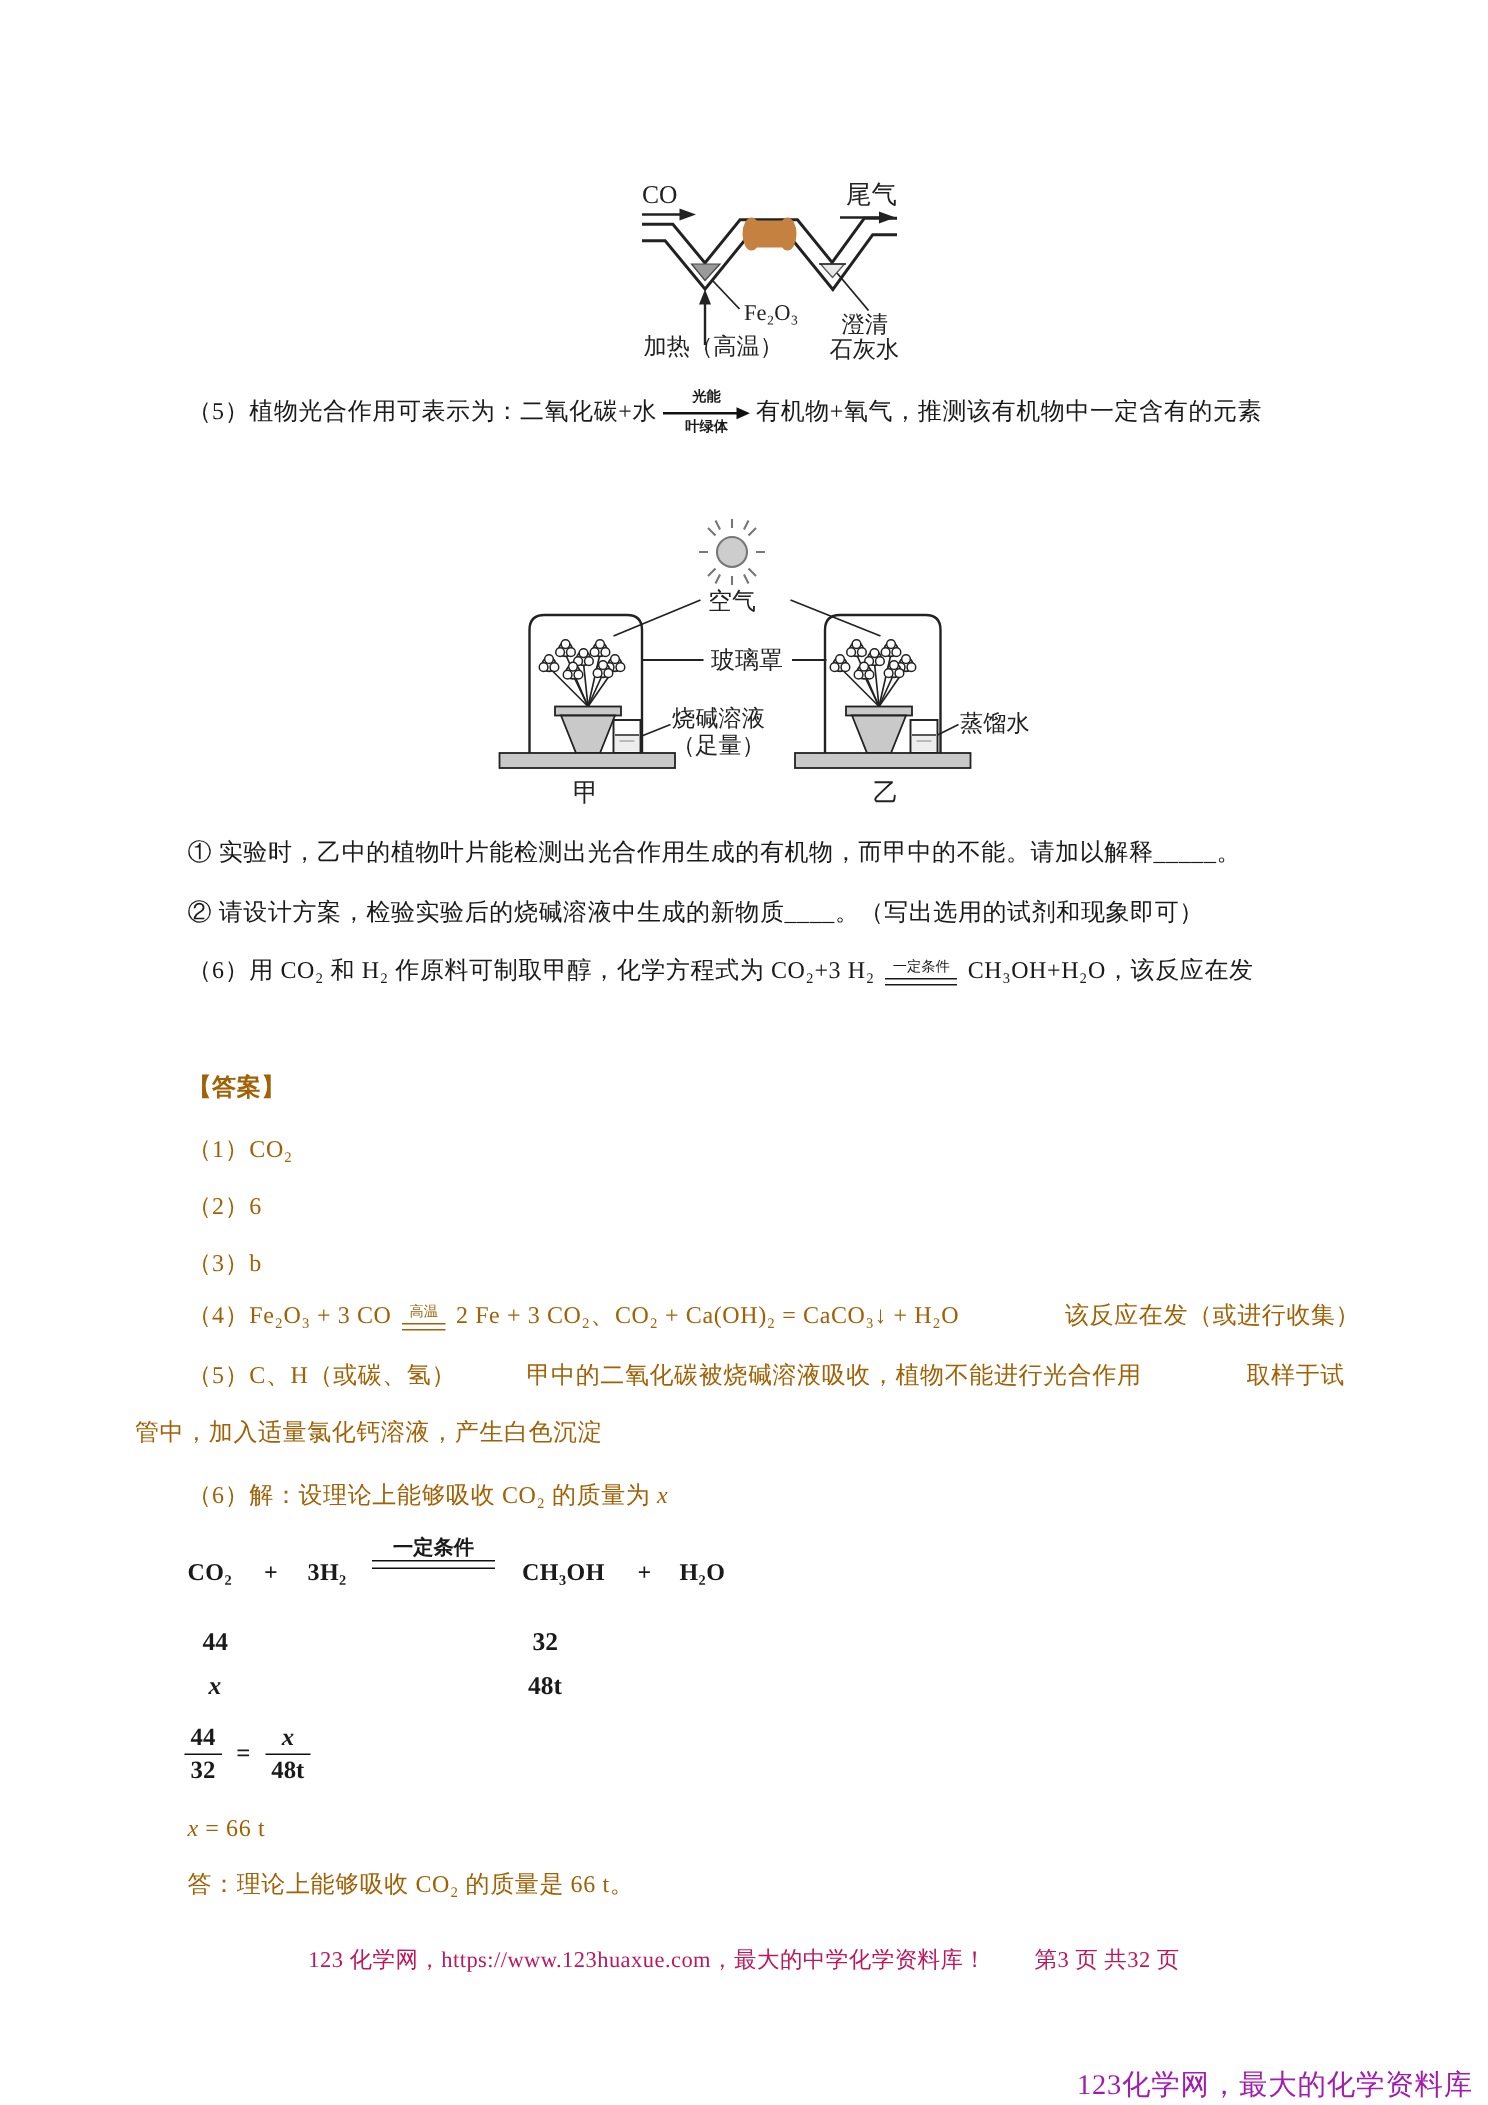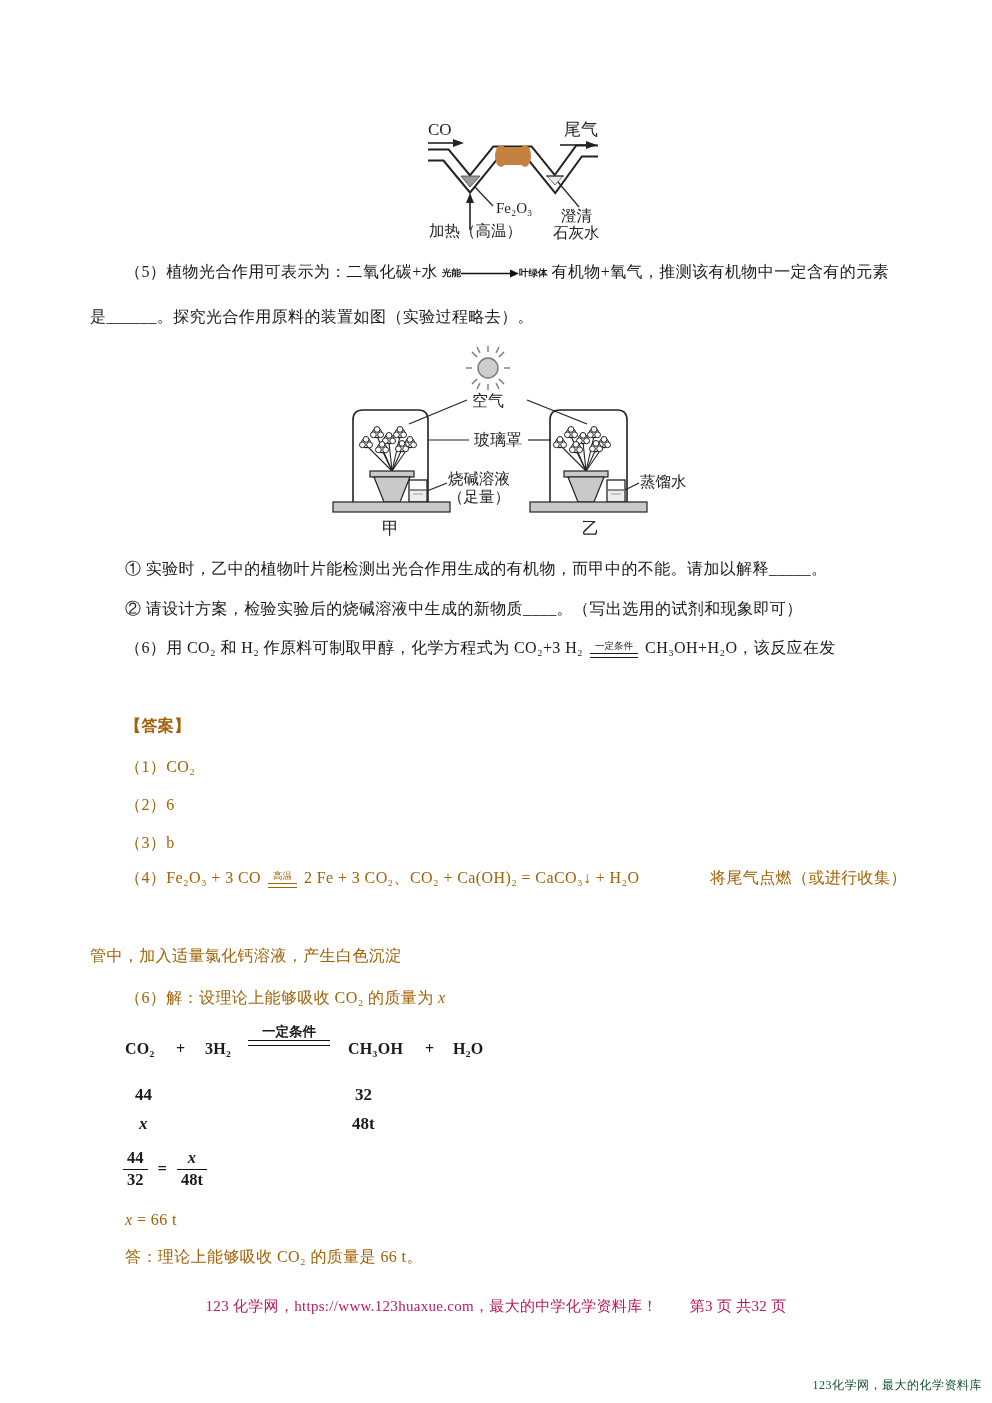--- a/index.html
+++ b/index.html
@@ -6,35 +6,35 @@
   #page{position:relative;width:992px;height:1403px;background:#ffffff;overflow:hidden;
         font-family:"Liberation Serif","DejaVu Serif",serif;color:#1a1a1a;}
   .abs{position:absolute;white-space:nowrap;}
   .t{font-size:16px;letter-spacing:0.4px;line-height:1.45;}
   .red{color:#a16207;}
   
   .cond-stack{display:inline-flex;flex-direction:column;align-items:center;vertical-align:middle;margin:0 7px;}
   .cond-stack .c{font-size:9.5px;line-height:1.25;letter-spacing:0;padding:0 5px;}
   .cond-stack .dbl{align-self:stretch;height:3px;border-top:1.2px solid currentColor;border-bottom:1.2px solid currentColor;}
   
-  .arrow-stack{display:inline-flex;flex-direction:row;align-items:center;vertical-align:middle;margin:0 4px;}
+  .arrow-stack{display:inline-flex;flex-direction:column;align-items:center;vertical-align:middle;margin:0 4px;}
   .arrow-stack .a-t,.arrow-stack .a-b{font-size:9.5px;font-weight:bold;line-height:1.2;letter-spacing:0;}
   
   .eq{font-weight:bold;font-size:16px;letter-spacing:0.3px;}
   .cond-lg{display:inline-flex;flex-direction:column;align-items:center;width:82px;}
   .cond-lg .c{font-size:13.5px;font-weight:bold;line-height:1.15;}
   .cond-lg .dbl{align-self:stretch;height:4px;border-top:1.8px solid #111;border-bottom:1.8px solid #111;}
   .num{font-weight:bold;font-size:17px;}
   
   .frac{display:inline-flex;flex-direction:column;align-items:center;font-weight:bold;font-size:16.5px;vertical-align:middle;}
   .frac .fn{padding:0 4px;line-height:1.25;}
   .frac .fd{padding:0 4px;line-height:1.25;border-top:1.6px solid #111;}
   .frac-eq{font-weight:bold;font-size:16.5px;margin:0 6px;vertical-align:middle;}
   .footer-line{font-size:15px;color:#be185d;letter-spacing:0.3px;}
-  .watermark{font-size:12px;color:#14532d;letter-spacing:0.5px;}
+  .watermark{font-size:19px;color:#a21caf;letter-spacing:0.5px;}
   svg text{font-family:"Liberation Serif","DejaVu Serif",serif;fill:#222;}
   i{font-style:italic;}
 </style>
 </head>
 <body>
 
 <div id="page">
 
   <svg class="abs" style="left:372px;top:110px;" width="330" height="135" viewBox="0 0 330 135">
 
@@ -73,21 +73,20 @@
   <div class="abs t" style="left:125px;top:260px;">
     <span>（5）植物光合作用可表示为：二氧化碳+水</span><span class="arrow-stack">
         <span class="a-t">光能</span>
         <svg width="58" height="9" viewBox="0 0 58 9">
           <line x1="0" y1="4.5" x2="50" y2="4.5" stroke="#111" stroke-width="1.6"></line>
           <polygon points="49,0.5 58,4.5 49,8.5" fill="#111"></polygon>
         </svg>
         <span class="a-b">叶绿体</span>
       </span><span>有机物+氧气，推测该有机物中一定含有的元素</span>
   </div>
-  <div class="abs t" style="left:90px;top:305px;">是______。探究光合作用原料的装置如图（实验过程略去）。</div>
 
   <svg class="abs" style="left:330px;top:343px;" width="390" height="195" viewBox="0 0 390 195">
     <defs>
       <g id="flower">
         <circle r="4.6" fill="#fff" stroke="#222" stroke-width="1.1"></circle>
         <circle cx="-3.6" cy="1.8" r="2.9" fill="#fff" stroke="#222" stroke-width="1"></circle>
         <circle cx="3.6" cy="1.8" r="2.9" fill="#fff" stroke="#222" stroke-width="1"></circle>
         <circle cx="0" cy="-3.6" r="2.9" fill="#fff" stroke="#222" stroke-width="1"></circle>
       </g>
     </defs>
@@ -201,23 +200,28 @@
   <div class="abs t red" style="left:125px;top:714px;font-weight:bold;">【答案】</div>
   <div class="abs t red" style="left:125px;top:755px;">（1）CO₂</div>
   <div class="abs t red" style="left:125px;top:793px;">（2）6</div>
   <div class="abs t red" style="left:125px;top:831px;">（3）b</div>
 
   <div class="abs t red" style="left:125px;top:866px;width:790px;">
     <span>（4）Fe₂O₃ + 3 CO</span><span class="cond-stack">
         <span class="c">高温</span>
         <span class="dbl"></span>
       </span><span>2 Fe + 3 CO₂、CO₂ + Ca(OH)₂ = CaCO₃↓ + H₂O</span>
-    <span class="abs" style="left:585px;top:0;">将尾气点燃（或进行收集）</span>
-  </div>
-
+    <span class="abs" style="left:585px;top:0;">该反应在发（或进行收集）</span>
+  </div>
+
+  <div class="abs t red" style="left:125px;top:906px;width:790px;">
+    <span>（5）C、H（或碳、氢）</span>
+    <span class="abs" style="left:226px;top:0;">甲中的二氧化碳被烧碱溶液吸收，植物不能进行光合作用</span>
+    <span class="abs" style="left:706px;top:0;">取样于试</span>
+  </div>
   <div class="abs t red" style="left:90px;top:944px;font-family:Liberation Serif, serif;">管中，加入适量氯化钙溶液，产生白色沉淀</div>
 
   <div class="abs t red" style="left:125px;top:986px;">
     <span>（6）解：设理论上能够吸收 CO₂ 的质量为 </span><i>x</i>
   </div>
 
   <div>
     <span class="abs eq" style="left:125px;top:1040px;">CO₂</span>
     <span class="abs eq" style="left:176px;top:1040px;">+</span>
     <span class="abs eq" style="left:205px;top:1040px;">3H₂</span>

